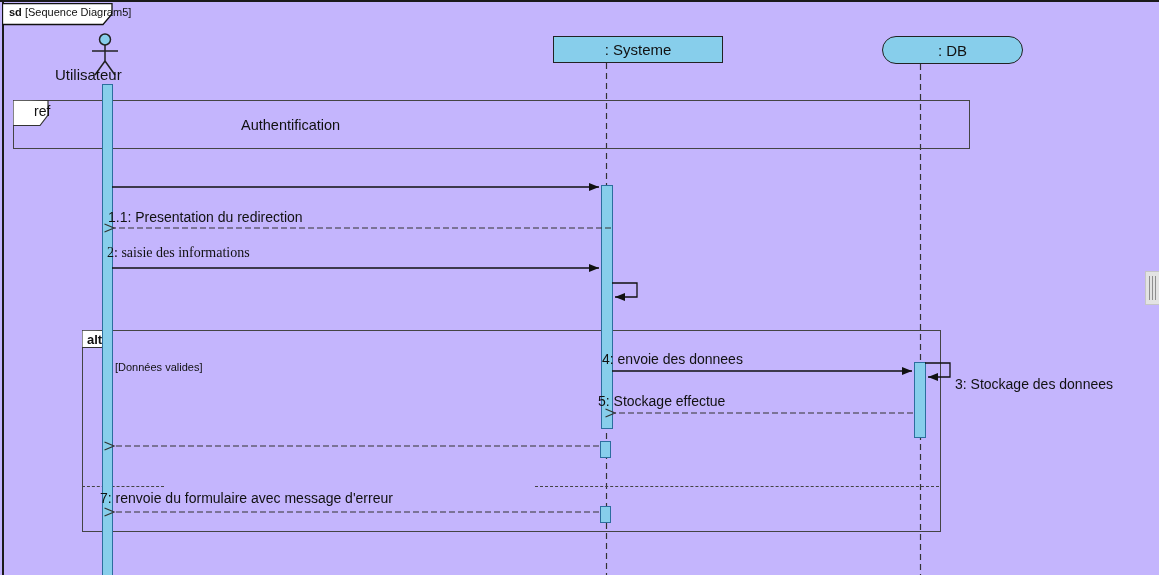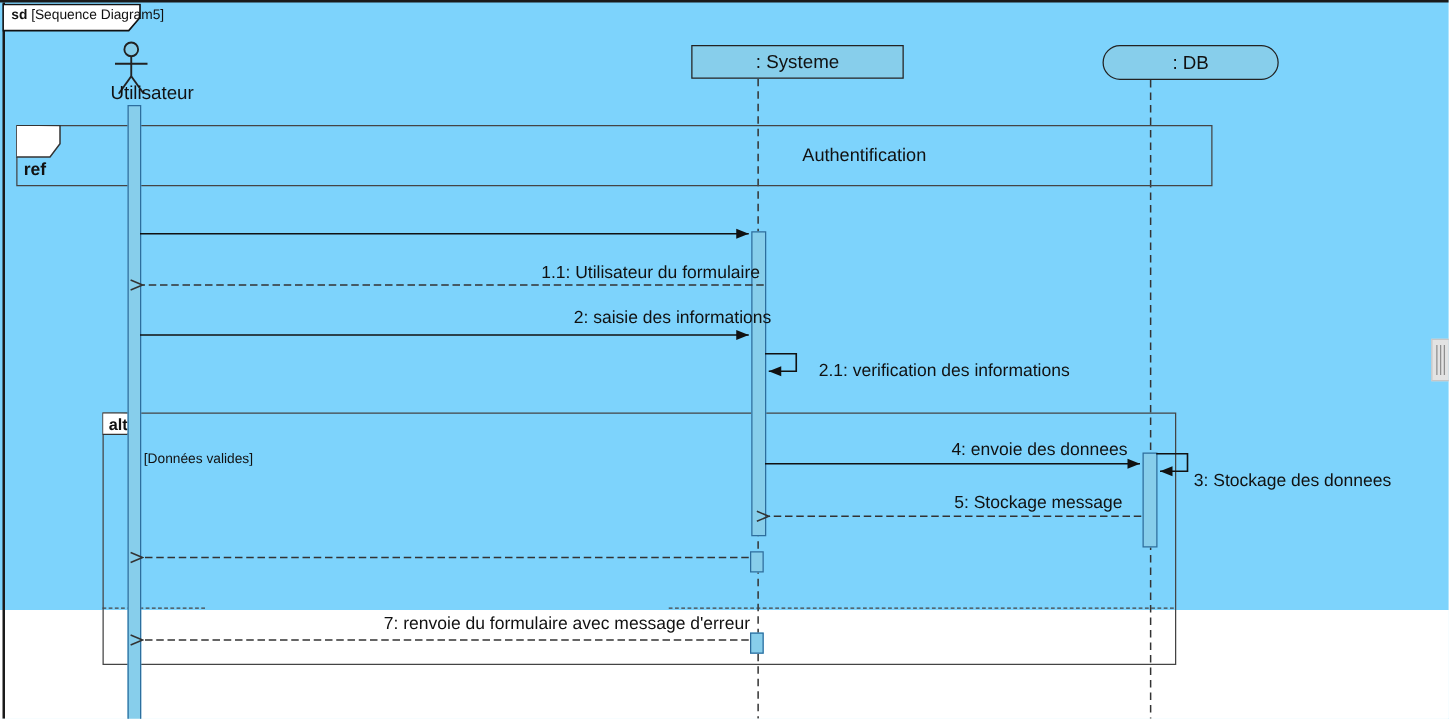--- a/index.html
+++ b/index.html
@@ -1,24 +1,24 @@
 <!DOCTYPE html>
 <html><head>
 <meta charset="utf-8">
 <style>
   html,body{margin:0;padding:0;background:#fff;width:1159px;height:575px;overflow:hidden;
     font-family:"Liberation Sans",sans-serif;color:#111;}
   .abs{position:absolute;}
-  #canvas{position:relative;width:1159px;height:488px;background:#7dd3fc;}
+  #canvas{position:relative;width:1159px;height:575px;background:#c4b5fd;}
   .headbox{background:#87CEEB;border:1px solid #222;text-align:center;font-size:15px;
     display:flex;align-items:center;justify-content:center;margin-left:32px;}
   .activation{background:#87CEEB;border:1px solid #2c6e9e;}
   .fragment{border:1px solid #444;background:transparent;}
   .msg-label{font-size:14px;white-space:nowrap;}
-  .center{text-align:right;}
+  .center{text-align:left;}
   .dashline{border-top:1px dashed #444;height:0;}
   svg{display:block;}
 </style>
 </head>
 <body>
 
 <div id="canvas">
 
   <div class="abs" style="left:0;top:2;width:1159px;height:2px;background:#1a1a1a;"></div>
   <div class="abs" style="left:2px;top:2px;width:2px;height:573px;background:#1a1a1a;"></div>
@@ -33,21 +33,21 @@
 
   <svg class="abs" style="left:0;top:0;" width="1159" height="575">
     <line x1="606.5" y1="63" x2="606.5" y2="575" stroke="#333" stroke-width="1.2" stroke-dasharray="6,4"></line>
     <line x1="920.5" y1="64" x2="920.5" y2="575" stroke="#333" stroke-width="1.2" stroke-dasharray="6,4"></line>
   </svg>
 
   <div class="abs fragment" style="left:13px;top:100px;width:955px;height:47px;"></div>
   <svg class="abs" style="left:13px;top:100px;" width="40" height="27">
     <polygon points="0,0 35,0.5 35,15 27,25.5 0,25.5" fill="#fff" stroke="#333" stroke-width="1.2"></polygon>
   </svg>
-  <span class="abs" style="left:19px;top:103px;font-size:14px;font-weight:bold;margin-top:24px;">ref</span>
+  <span class="abs" style="left:34px;top:103px;font-size:14px;font-weight:normal;">ref</span>
   <div class="abs center msg-label" style="left:241px;top:117px;width:500px;font-size:14.5px;">Authentification</div>
 
   <div class="abs fragment" style="left:82px;top:330px;width:857px;height:200px;"></div>
   <svg class="abs" style="left:82px;top:330px;" width="32" height="20">
     <polygon points="0,0 27,0.5 27,10 20,17.5 0,17.5" fill="#fff" stroke="#333" stroke-width="1.1"></polygon>
   </svg>
   <span class="abs" style="left:87px;top:332px;font-size:13px;font-weight:bold;">alt</span>
   <div class="abs" style="left:115px;top:361px;font-size:11px;white-space:nowrap;">[Données valides]</div>
   <div class="abs dashline" style="left:82px;top:486px;width:82px;"></div>
   <div class="abs dashline" style="left:535px;top:486px;width:404px;"></div>
@@ -83,25 +83,24 @@
     <line x1="611" y1="228" x2="114" y2="228" stroke="#333" stroke-width="1.2" stroke-dasharray="6,3" marker-end="url(#openArrow)"></line>
     <line x1="112" y1="268" x2="599" y2="268" stroke="#111" stroke-width="1.3" marker-end="url(#filledArrow)"></line>
     <polyline points="612,283 637,283 637,297 615,297" fill="none" stroke="#111" stroke-width="1.3" marker-end="url(#filledArrow)"></polyline>
     <line x1="612" y1="371" x2="912" y2="371" stroke="#111" stroke-width="1.3" marker-end="url(#filledArrow)"></line>
     <polyline points="925,363 950,363 950,377 928,377" fill="none" stroke="#111" stroke-width="1.3" marker-end="url(#filledArrow)"></polyline>
     <line x1="913" y1="413" x2="615" y2="413" stroke="#333" stroke-width="1.2" stroke-dasharray="6,3" marker-end="url(#openArrow)"></line>
     <line x1="599" y1="446" x2="114" y2="446" stroke="#333" stroke-width="1.2" stroke-dasharray="6,3" marker-end="url(#openArrow)"></line>
     <line x1="599" y1="512" x2="114" y2="512" stroke="#333" stroke-width="1.2" stroke-dasharray="6,3" marker-end="url(#openArrow)"></line>
   </svg>
 
-  <div class="abs msg-label center" style="left:108px;top:209px;width:500px;">1.1: Utilisateur du formulaire</div>
-  <div class="abs msg-label center" style="left:117px;top:245px;width:500px;">2: saisie des informations</div>
-  <div class="abs msg-label" style="left:655px;top:288px;">2.1: verification des informations</div>
+  <div class="abs msg-label center" style="left:108px;top:209px;width:500px;">1.1: Presentation du redirection</div>
+  <div class="abs msg-label center" style="left:107px;top:245px;width:500px;font-family:Liberation Serif, serif;">2: saisie des informations</div>
   <div class="abs msg-label center" style="left:602px;top:351px;width:300px;">4: envoie des donnees</div>
-  <div class="abs msg-label center" style="left:598px;top:393px;width:300px;">5: Stockage message</div>
+  <div class="abs msg-label center" style="left:598px;top:393px;width:300px;">5: Stockage effectue</div>
   <div class="abs msg-label" style="left:955px;top:376px;">3: Stockage des donnees</div>
   <div class="abs msg-label center" style="left:100px;top:490px;width:500px;">7: renvoie du formulaire avec message d'erreur</div>
 
   <div class="abs" style="left:1145px;top:271px;width:13px;height:32px;background:#e3e3e3;border:1px solid #c6c6c6;
               display:flex;align-items:center;justify-content:center;gap:2px;">
     <div style="width:1px;height:24px;background:#8f8f8f;"></div>
     <div style="width:1px;height:24px;background:#8f8f8f;"></div>
     <div style="width:1px;height:24px;background:#8f8f8f;"></div>
   </div>
 

